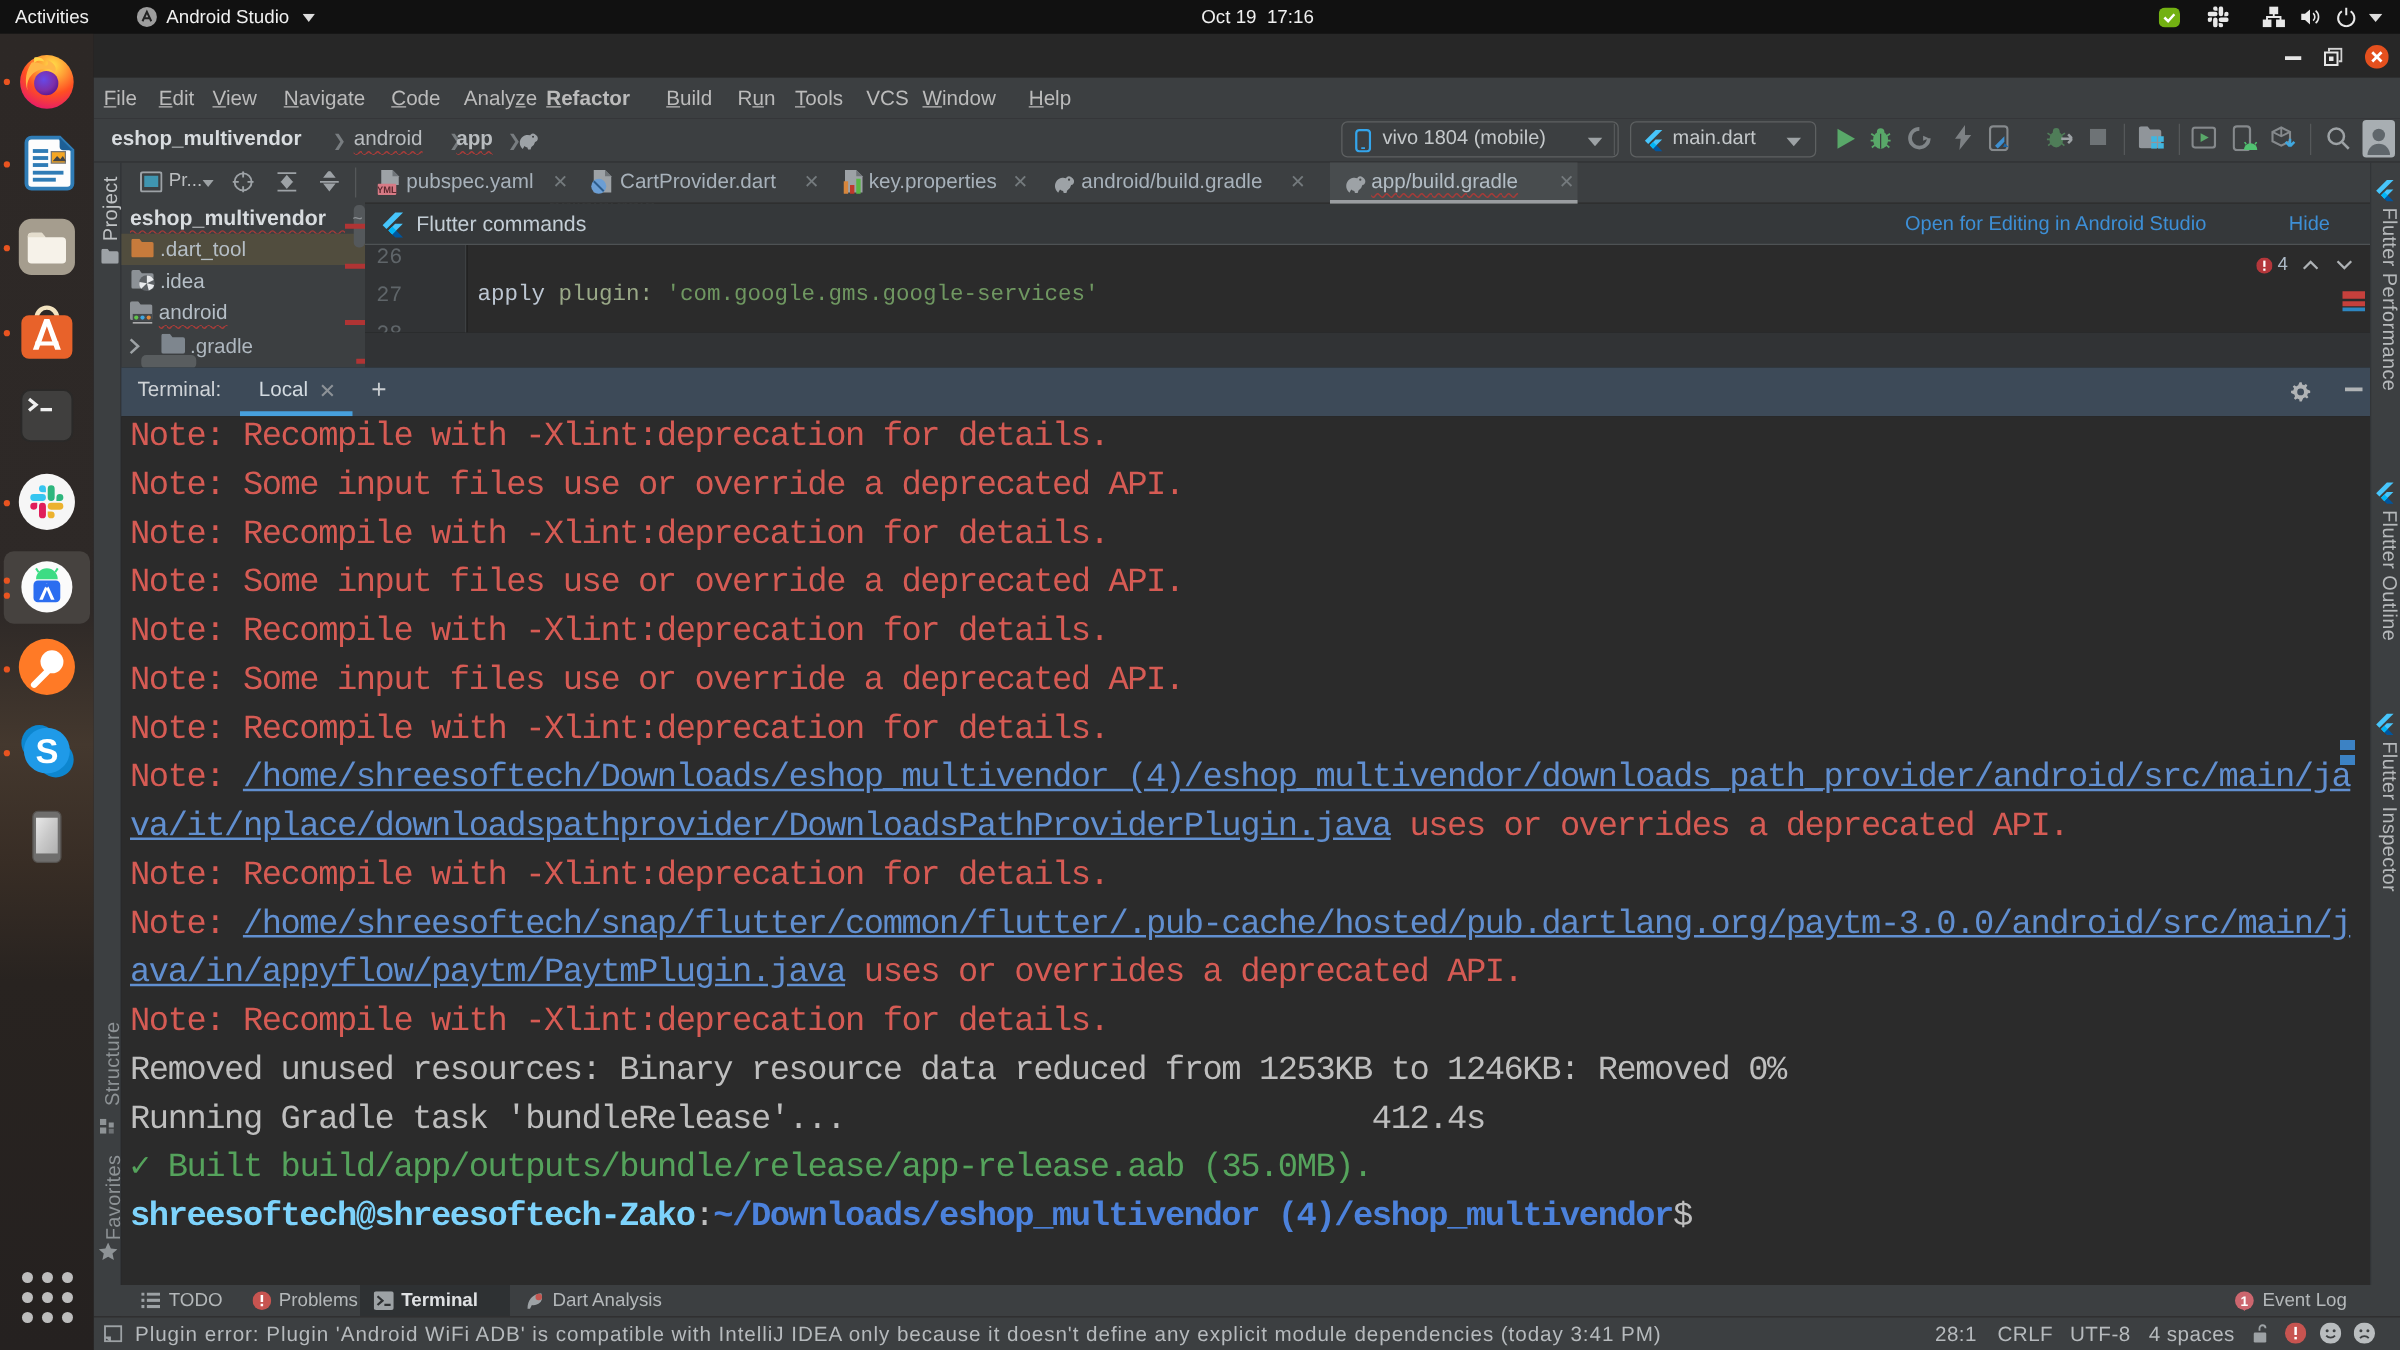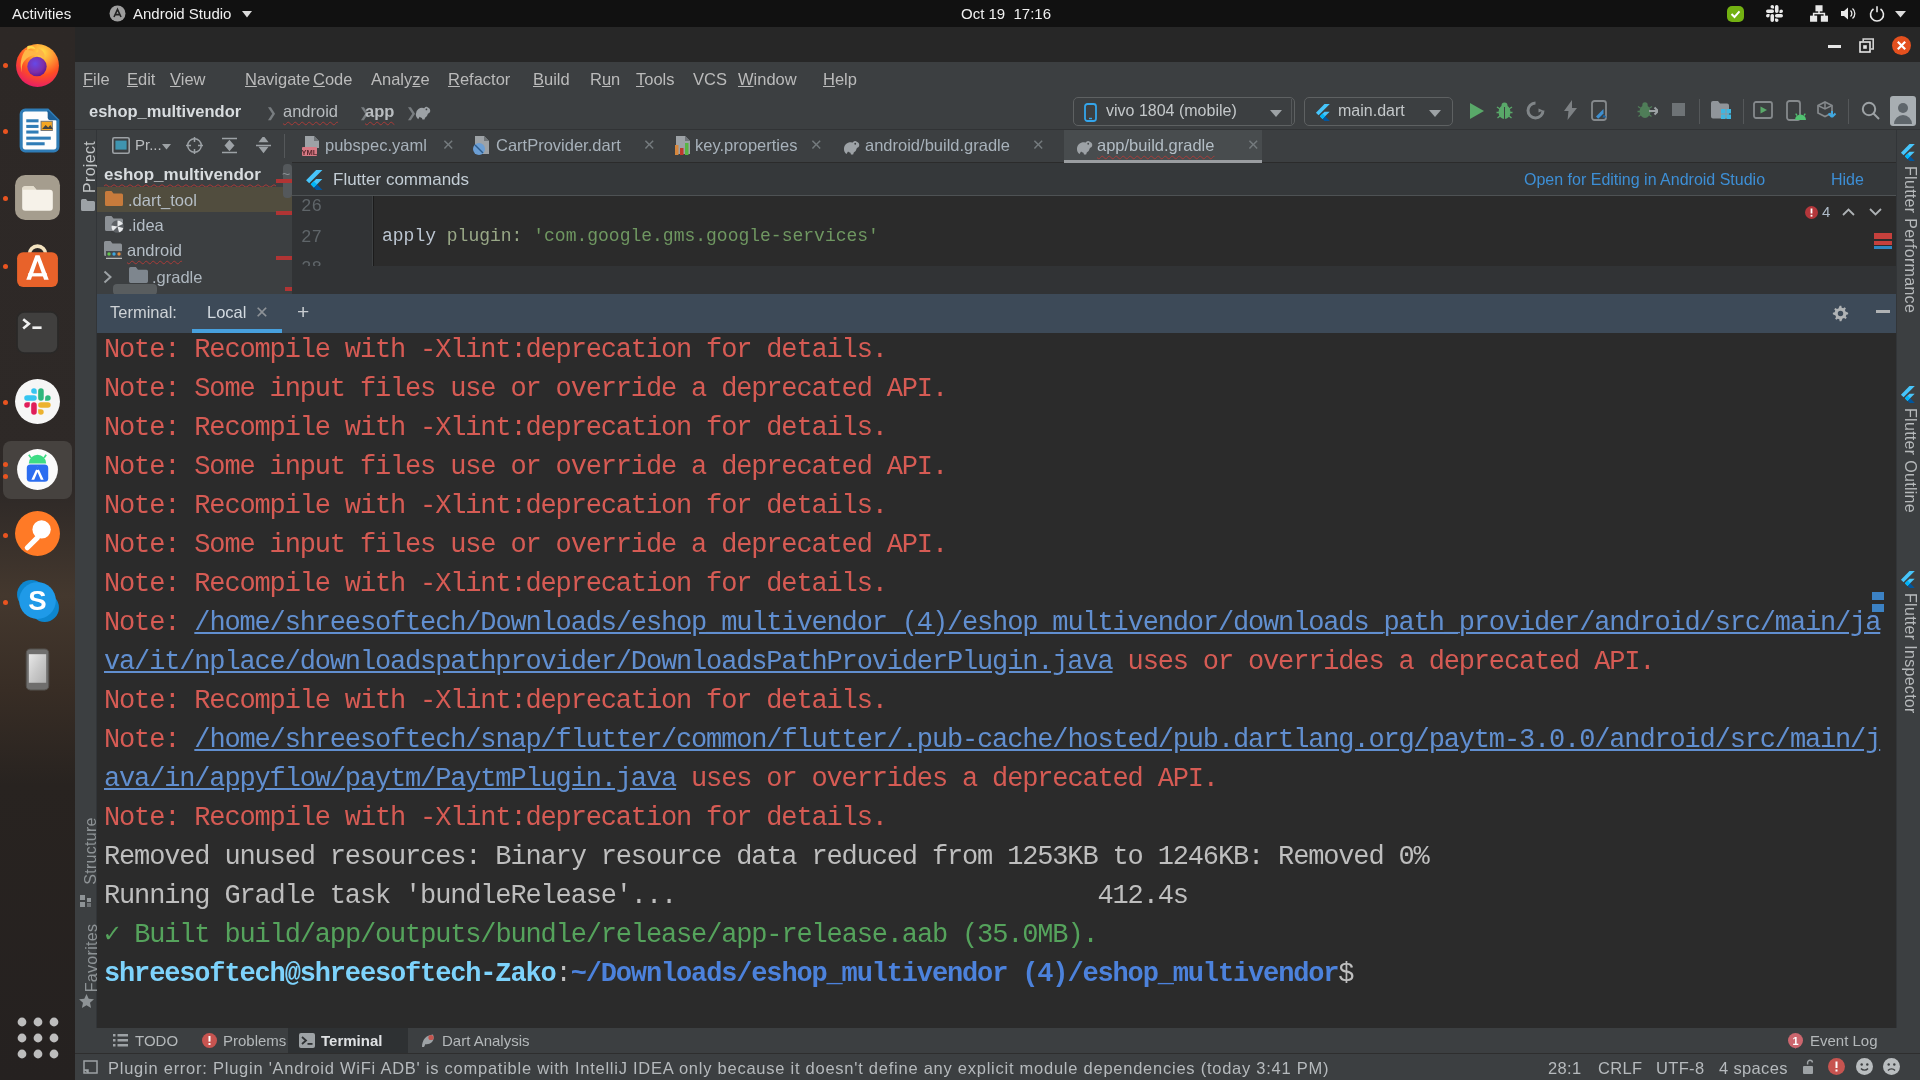--- a/index.html
+++ b/index.html
@@ -198,24 +198,24 @@
     </svg>
   <svg class="abs" style="left:1817px; top:9px;" width="19" height="19" viewBox="0 0 19 19">
       <circle cx="9.5" cy="9.5" r="9.5" fill="#e4501e"></circle>
       <path d="M5.8 5.8 l7.4 7.4 M13.2 5.8 l-7.4 7.4" stroke="#fff" stroke-width="2.2"></path>
     </svg>
 </div>
 <div class="abs" id="menubar">
   <div class="mi" style="left:8px;"><u>F</u>ile</div>
   <div class="mi" style="left:52px;"><u>E</u>dit</div>
   <div class="mi" style="left:95px;"><u>V</u>iew</div>
-  <div class="mi" style="left:152px;margin-left:18px;"><u>N</u>avigate</div>
+  <div class="mi" style="left:152px;"><u>N</u>avigate</div>
   <div class="mi" style="left:238px;"><u>C</u>ode</div>
   <div class="mi" style="left:296px;">Analy<u>z</u>e</div>
-  <div class="mi" style="left:373px;"><u>R</u>efactor</div>
+  <div class="mi" style="left:362px;font-weight:bold;"><u>R</u>efactor</div>
   <div class="mi" style="left:458px;"><u>B</u>uild</div>
   <div class="mi" style="left:515px;">R<u>u</u>n</div>
   <div class="mi" style="left:561px;"><u>T</u>ools</div>
   <div class="mi" style="left:618px;">VCS</div>
   <div class="mi" style="left:663px;"><u>W</u>indow</div>
   <div class="mi" style="left:748px;"><u>H</u>elp</div>
 </div>
 <svg width="0" height="0" style="position:absolute;">
   <defs>
     <g id="flutterlogo">

